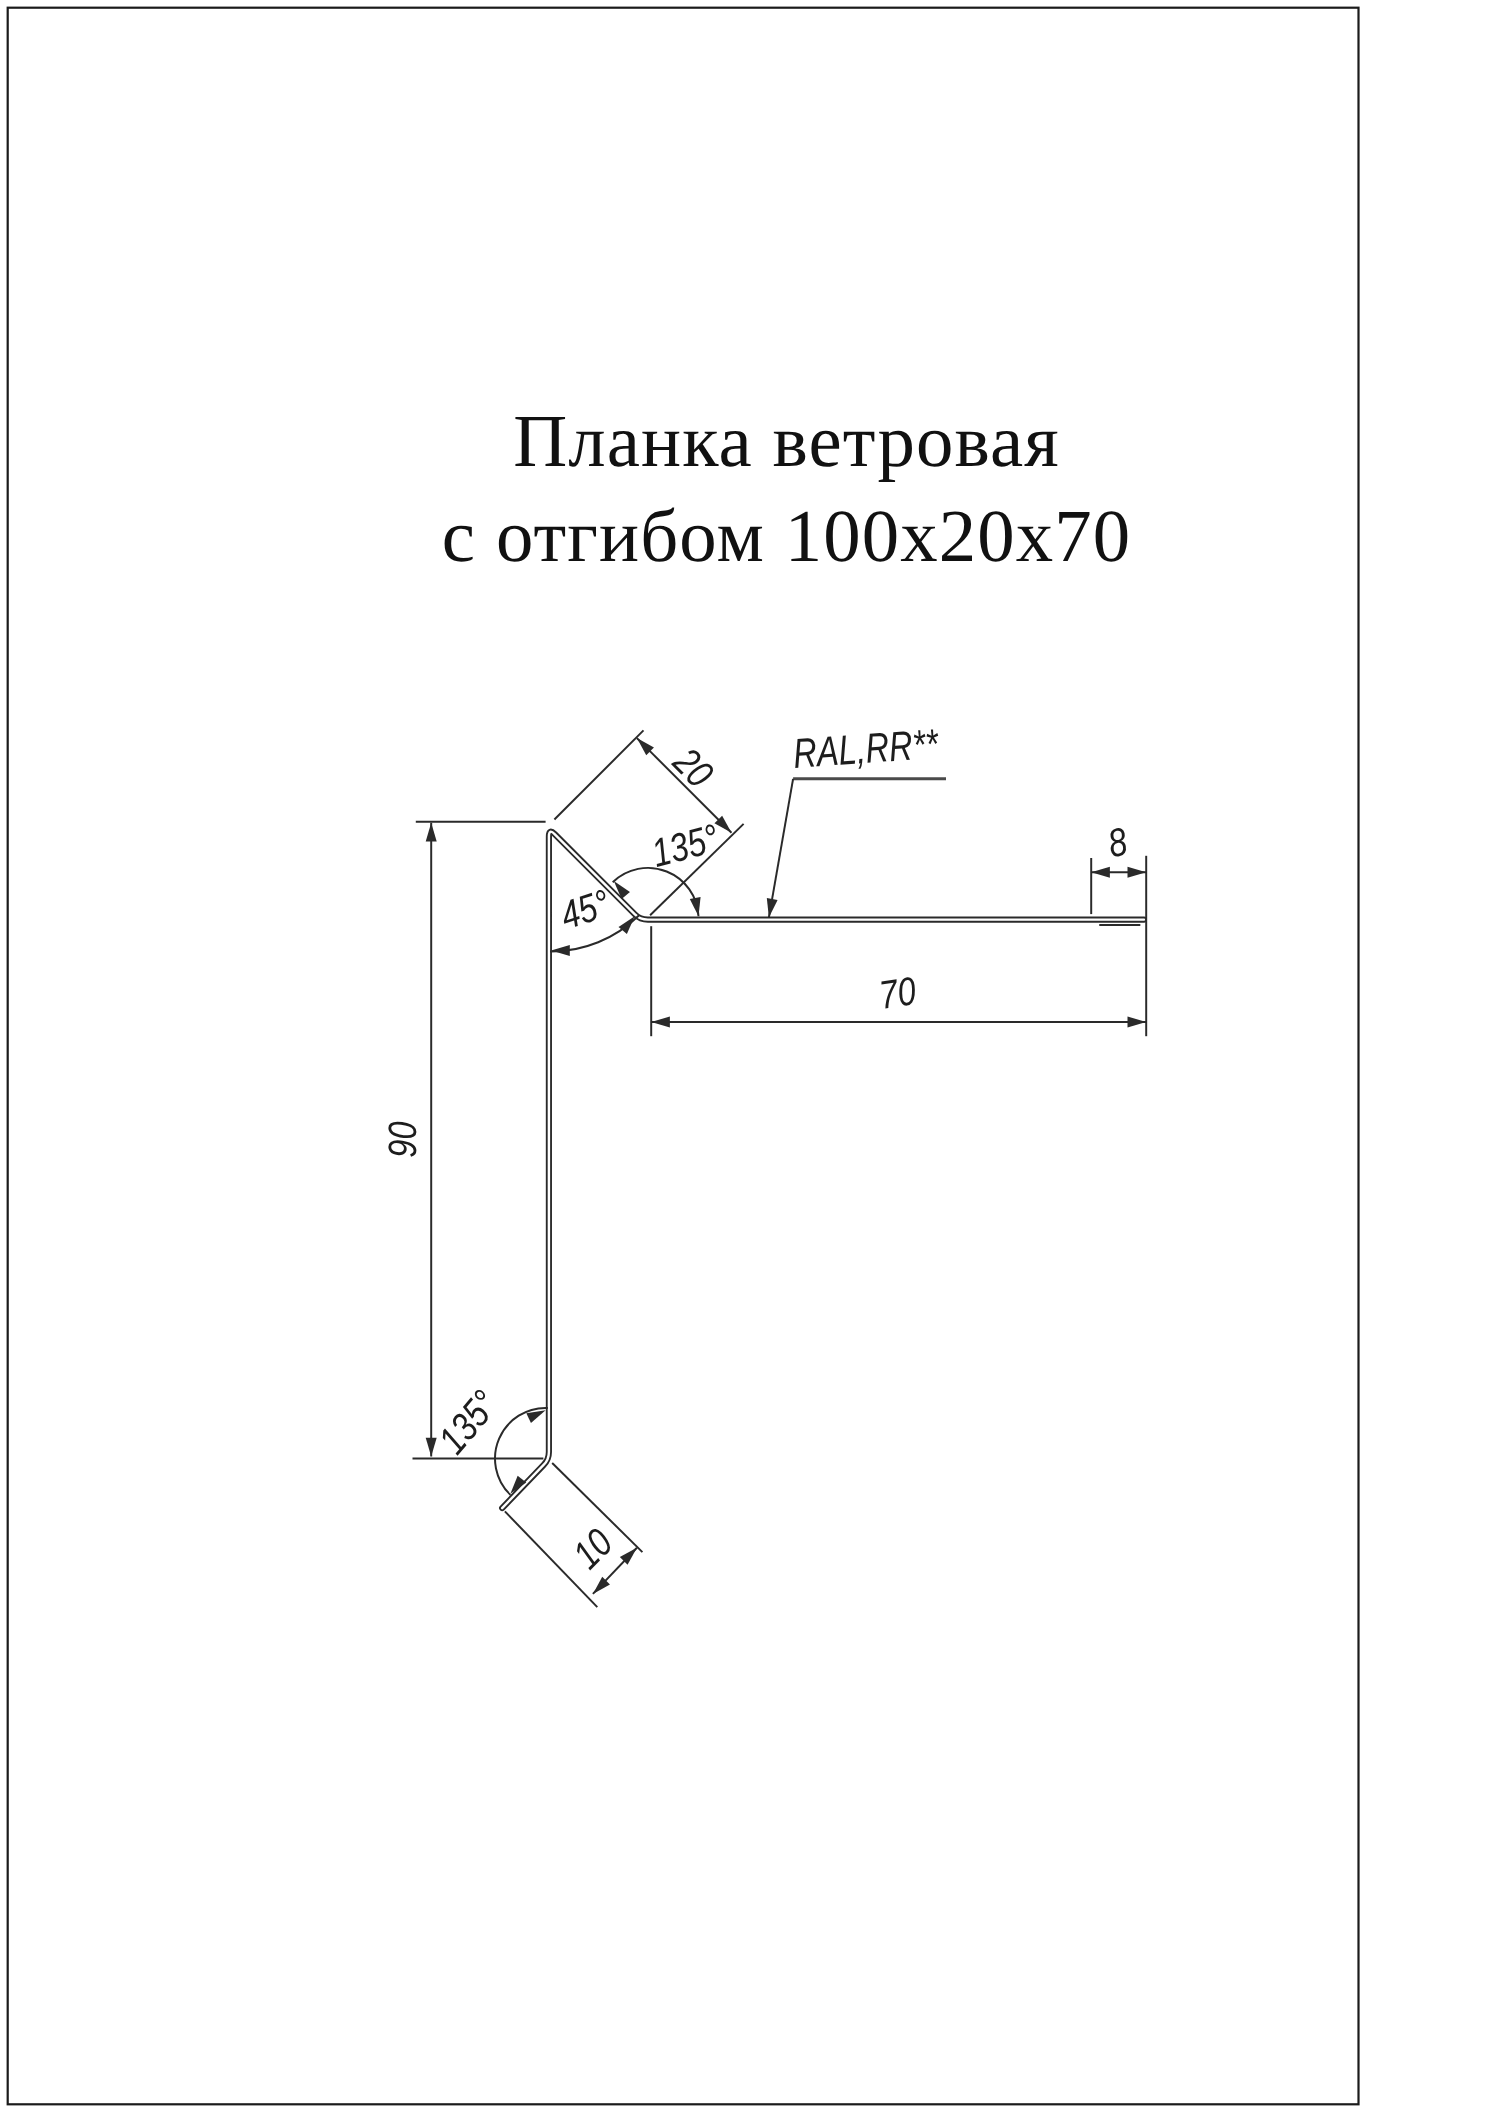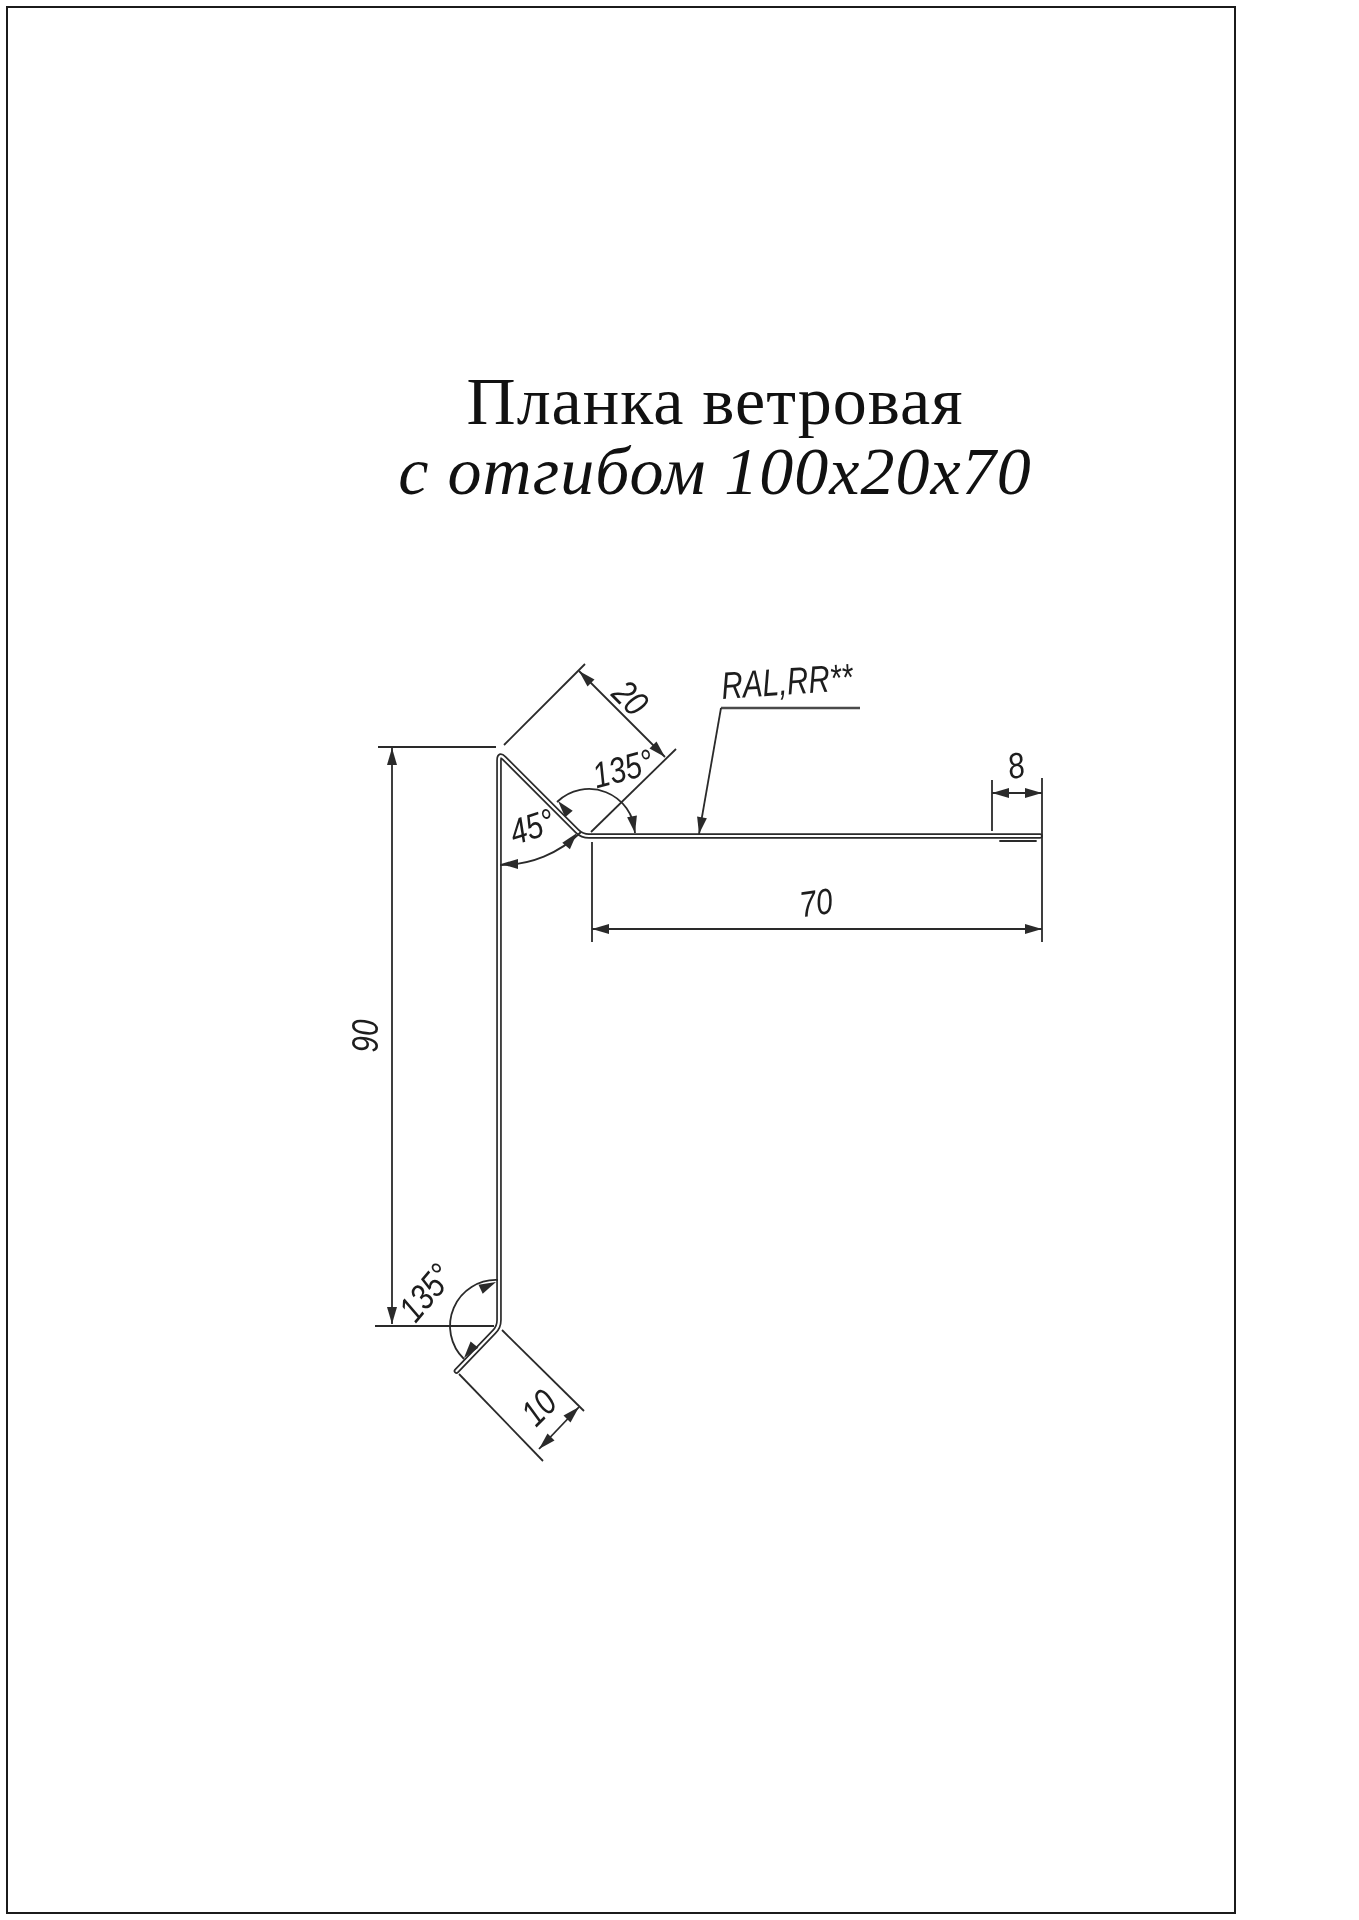--- a/index.html
+++ b/index.html
@@ -19,21 +19,21 @@
     position:absolute;
     left:715px;
     transform:translateX(-50%);
     white-space:nowrap;
     font-family:"Liberation Serif", serif;
     font-size:68px;
     color:#111;
     letter-spacing:1px;
   }
   .title.l1{top:362px;}
-  .title.l2{top:432px;font-style:italic;}
+  .title.l2{top:448px;}
   svg{position:absolute;left:0;top:0;}
   .lbl{
     position:absolute;
     white-space:nowrap;
     font-family:"Liberation Sans", sans-serif;
     font-style:italic;
     font-size:36px;
     color:#1d1d1d;
   }
 </style>

